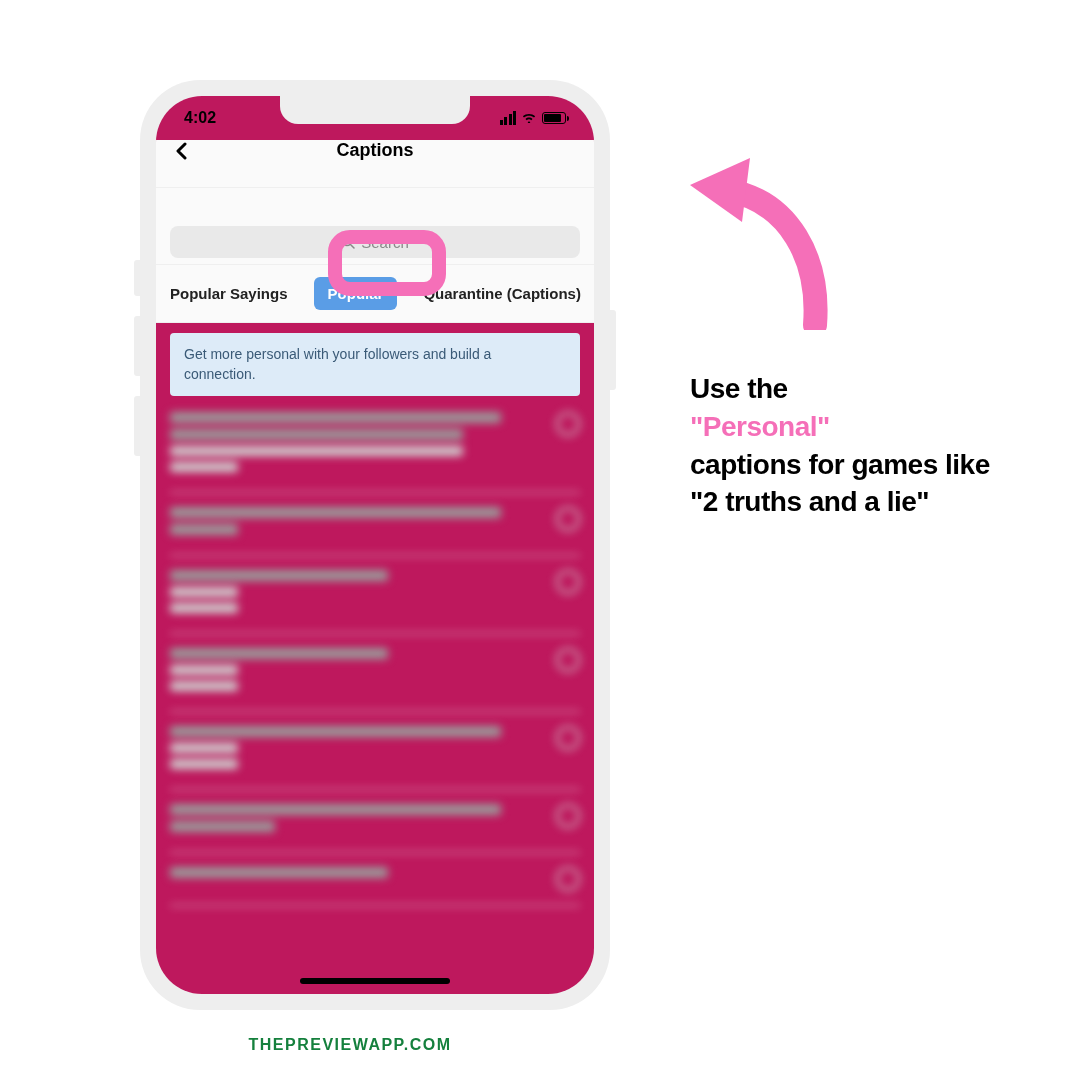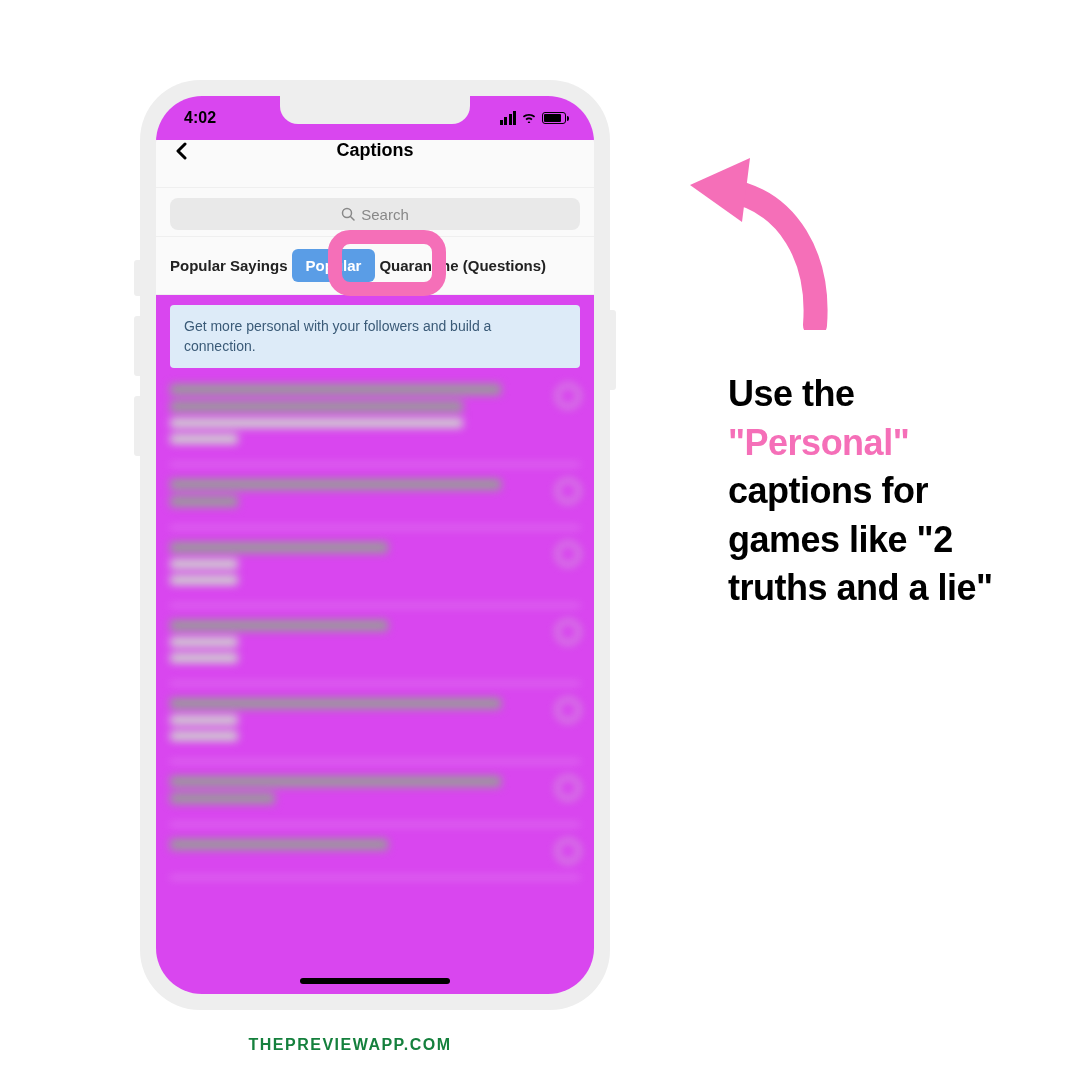--- a/index.html
+++ b/index.html
@@ -41,21 +41,21 @@
     right: -6px;
     top: 230px;
     width: 6px;
     height: 80px;
     background: #eeeeee;
     border-radius: 0 3px 3px 0;
   }
   .screen {
     width: 100%;
     height: 100%;
-    background: #d946ef;
+    background: #be185d;
     border-radius: 46px;
     overflow: hidden;
     position: relative;
   }
   .notch {
     position: absolute;
     top: 0;
     left: 50%;
     transform: translateX(-50%);
     width: 190px;
@@ -122,29 +122,30 @@
   .search-box {
     background: #e9e9e9;
     border-radius: 8px;
     height: 32px;
     display: flex;
     align-items: center;
     justify-content: center;
     gap: 6px;
     color: #888;
     font-size: 15px;
+    margin-top: 28px;
   }
   .tabs-row {
     display: flex;
     align-items: center;
     padding: 12px 14px;
     background: #fafafa;
     border: 1px solid #efefef;
     border-left: none; border-right: none;
-    gap: 4px;
+    gap: 26px;
     font-size: 15px;
     color: #222;
     font-weight: 600;
     white-space: nowrap;
     overflow: hidden;
   }
   .tab {
     flex: 0 0 auto;
   }
   .tab.active {
@@ -215,24 +216,24 @@
     position: absolute;
     left: 680px;
     top: 150px;
     width: 170px;
     height: 180px;
     color: #f56fb8;
   }
   
   .side-text {
     position: absolute;
-    left: 728px;
+    left: 690px;
     top: 370px;
     width: 320px;
-    font-size: 36px;
+    font-size: 28px;
     font-weight: 800;
     line-height: 1.35;
     color: #000;
     letter-spacing: -0.5px;
   }
   .side-text .pink { color: #f56fb8; }
   
   .watermark {
     position: absolute;
     bottom: 26px;
@@ -294,21 +295,21 @@
             <circle cx="6" cy="6" r="4.5" stroke="#888" stroke-width="1.5" fill="none"></circle>
             <line x1="9.5" y1="9.5" x2="13" y2="13" stroke="#888" stroke-width="1.5" stroke-linecap="round"></line>
           </svg>
         <span>Search</span>
       </div>
     </div>
 
     <div class="tabs-row">
       <span class="tab">Popular Sayings</span>
       <span class="tab active">Popular</span>
-      <span class="tab">Quarantine (Questions)</span>
+      <span class="tab">Quarantine (Captions)</span>
     </div>
 
     <div class="info-banner">Get more personal with your followers and build a connection.</div>
 
     <div class="list">
       <div class="list-item">
         <div class="text-lines">
           <div class="line dark w90"></div>
             <div class="line dark w80"></div>
             <div class="line w80"></div>

